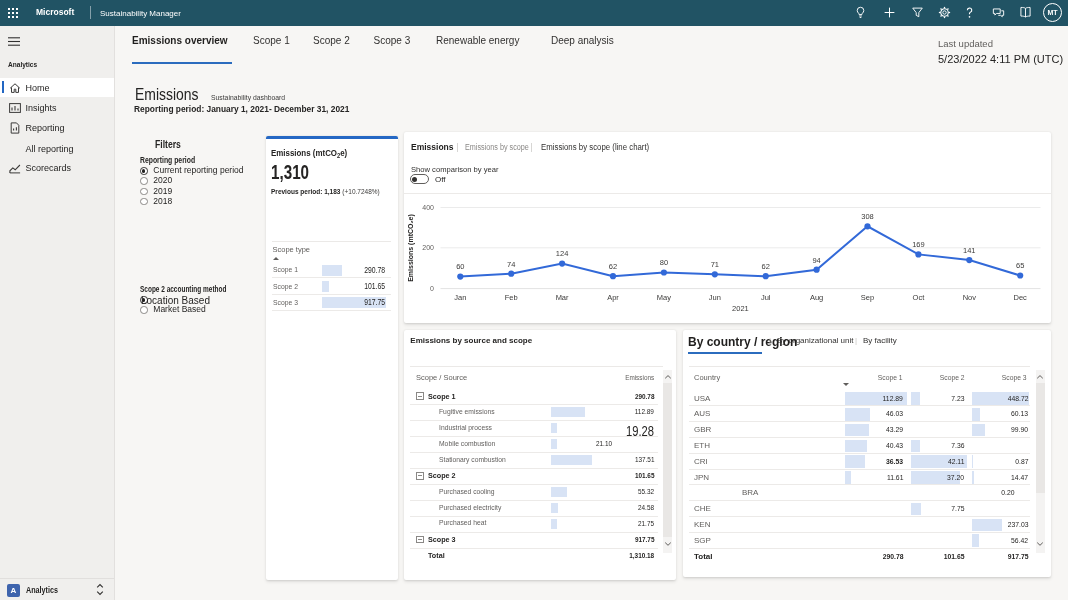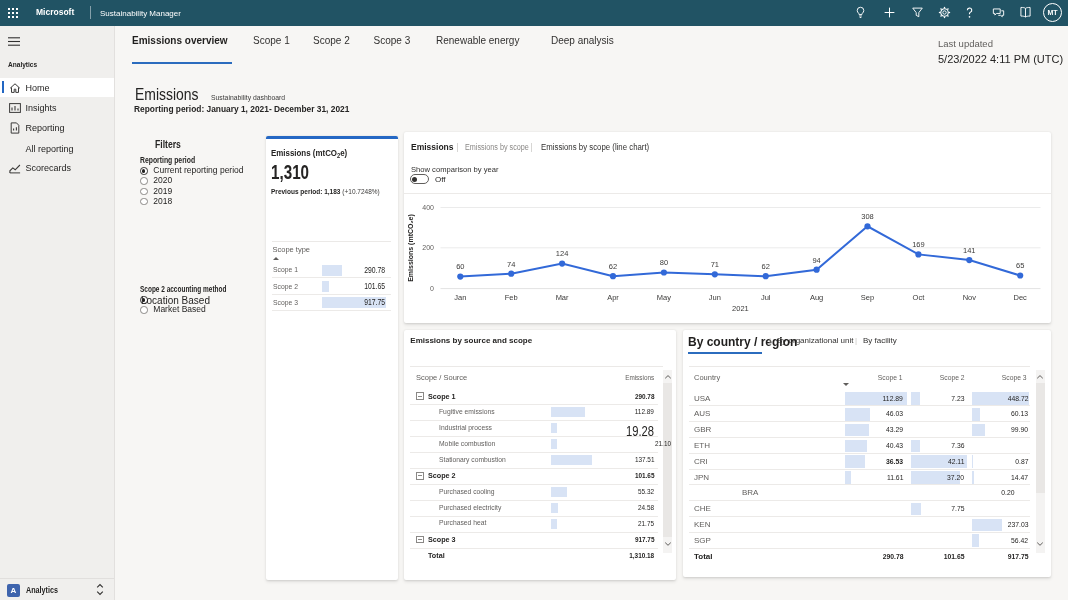--- a/index.html
+++ b/index.html
@@ -292,21 +292,21 @@
       <div class="t gray" style="left:35.5px;top:77.75999999999999px;font-size:7.5px;"><span class="cx" style="transform:scaleX(0.9);">Fugitive emissions</span></div>
       <div class="bar" style="left:147.3px;top:76.96px;width:33.8px;height:10.5px;"></div>
       <div class="num" style="left:0;top:77.46px;width:250.5px;font-size:8px;"><span style="transform:scaleX(0.8);">112.89</span></div>
       <div class="rowline" style="left:6px;top:90.16px;width:248px;"></div>
       <div class="t gray" style="left:35.5px;top:93.72px;font-size:7.5px;"><span class="cx" style="transform:scaleX(0.9);">Industrial process</span></div>
       <div class="bar" style="left:147.3px;top:92.92px;width:5.8px;height:10.5px;"></div>
       <div class="num" style="left:0;top:93.42px;width:250.5px;font-size:14px;"><span style="transform:scaleX(0.8);">19.28</span></div>
       <div class="rowline" style="left:6px;top:106.12px;width:248px;"></div>
       <div class="t gray" style="left:35.5px;top:109.68px;font-size:7.5px;"><span class="cx" style="transform:scaleX(0.9);">Mobile combustion</span></div>
       <div class="bar" style="left:147.3px;top:108.88000000000001px;width:6.3px;height:10.5px;"></div>
-      <div class="num" style="left:0;top:109.38000000000001px;width:268px;font-size:8px;"><span style="transform:scaleX(0.8);">21.10</span></div>
+      <div class="num" style="left:0;top:109.38000000000001px;width:209px;font-size:8px;"><span style="transform:scaleX(0.8);">21.10</span></div>
       <div class="rowline" style="left:6px;top:122.08000000000001px;width:248px;"></div>
       <div class="t gray" style="left:35.5px;top:125.64000000000001px;font-size:7.5px;"><span class="cx" style="transform:scaleX(0.9);">Stationary combustion</span></div>
       <div class="bar" style="left:147.3px;top:124.84000000000002px;width:41.2px;height:10.5px;"></div>
       <div class="num" style="left:0;top:125.34000000000002px;width:250.5px;font-size:8px;"><span style="transform:scaleX(0.8);">137.51</span></div>
       <div class="rowline" style="left:6px;top:138.04000000000002px;width:248px;"></div>
       <div class="abs" style="left:12.5px;top:142px;width:7.5px;height:7.5px;border:1px solid #8a8886;"></div>
       <div class="abs" style="left:14.3px;top:145.3px;width:4px;height:1px;background:#8a8886;"></div>
       <div class="t" style="left:24.5px;top:141.3px;font-size:8px;font-weight:bold;"><span class="cx" style="transform:scaleX(0.9);">Scope 2</span></div>
       <div class="num" style="left:0;top:141.3px;width:250.5px;font-size:8px;font-weight:bold;"><span style="transform:scaleX(0.8);">101.65</span></div>
       <div class="rowline" style="left:6px;top:154px;width:248px;"></div>

